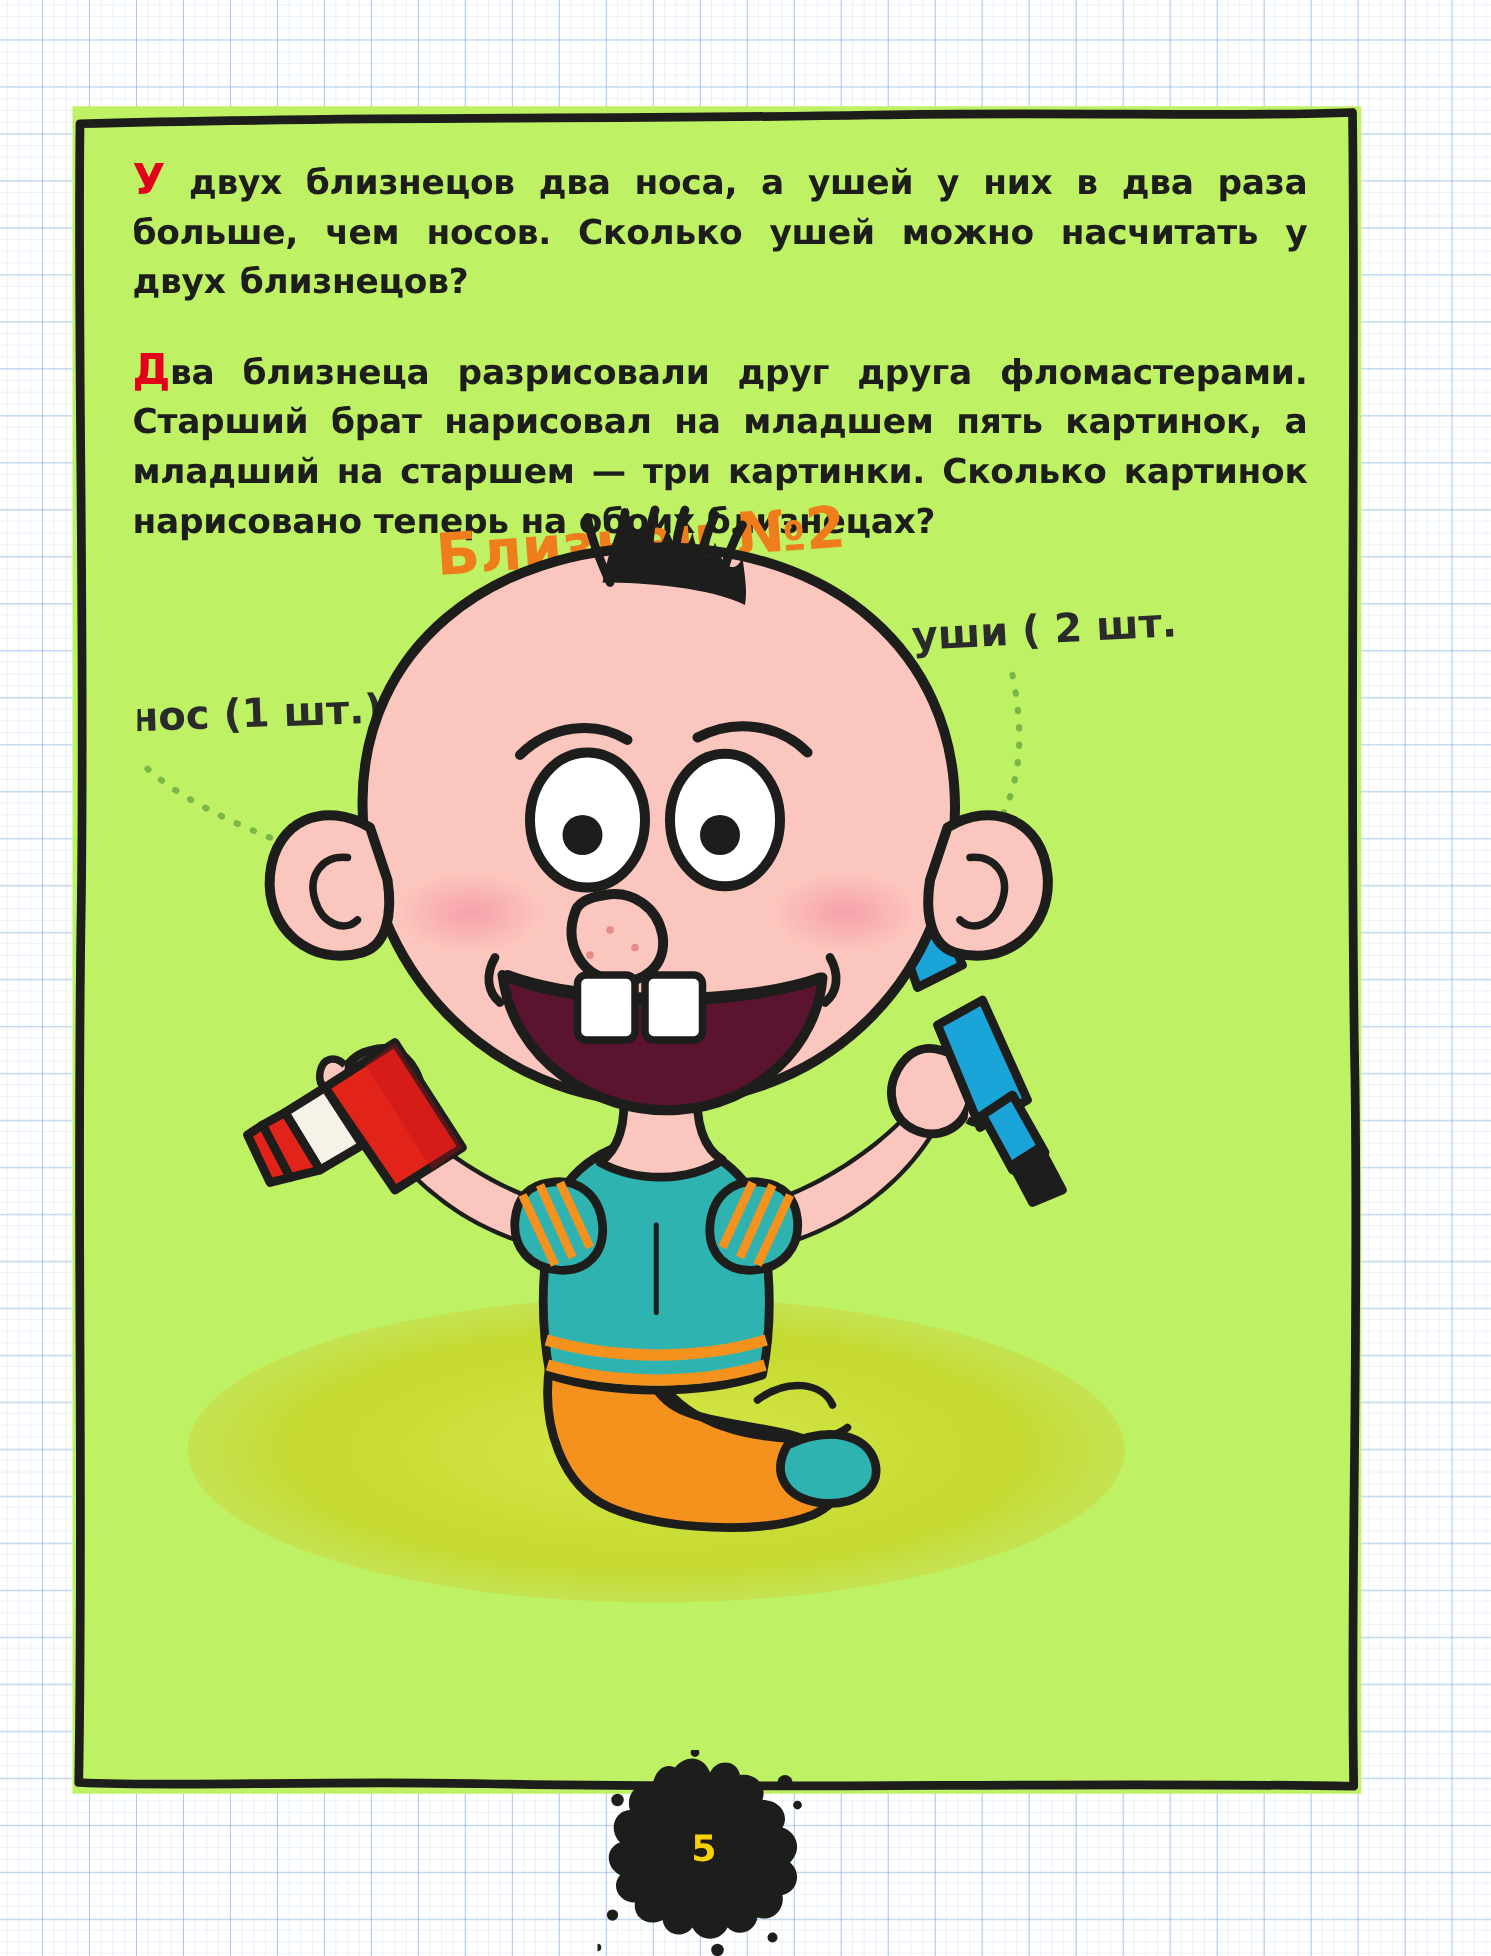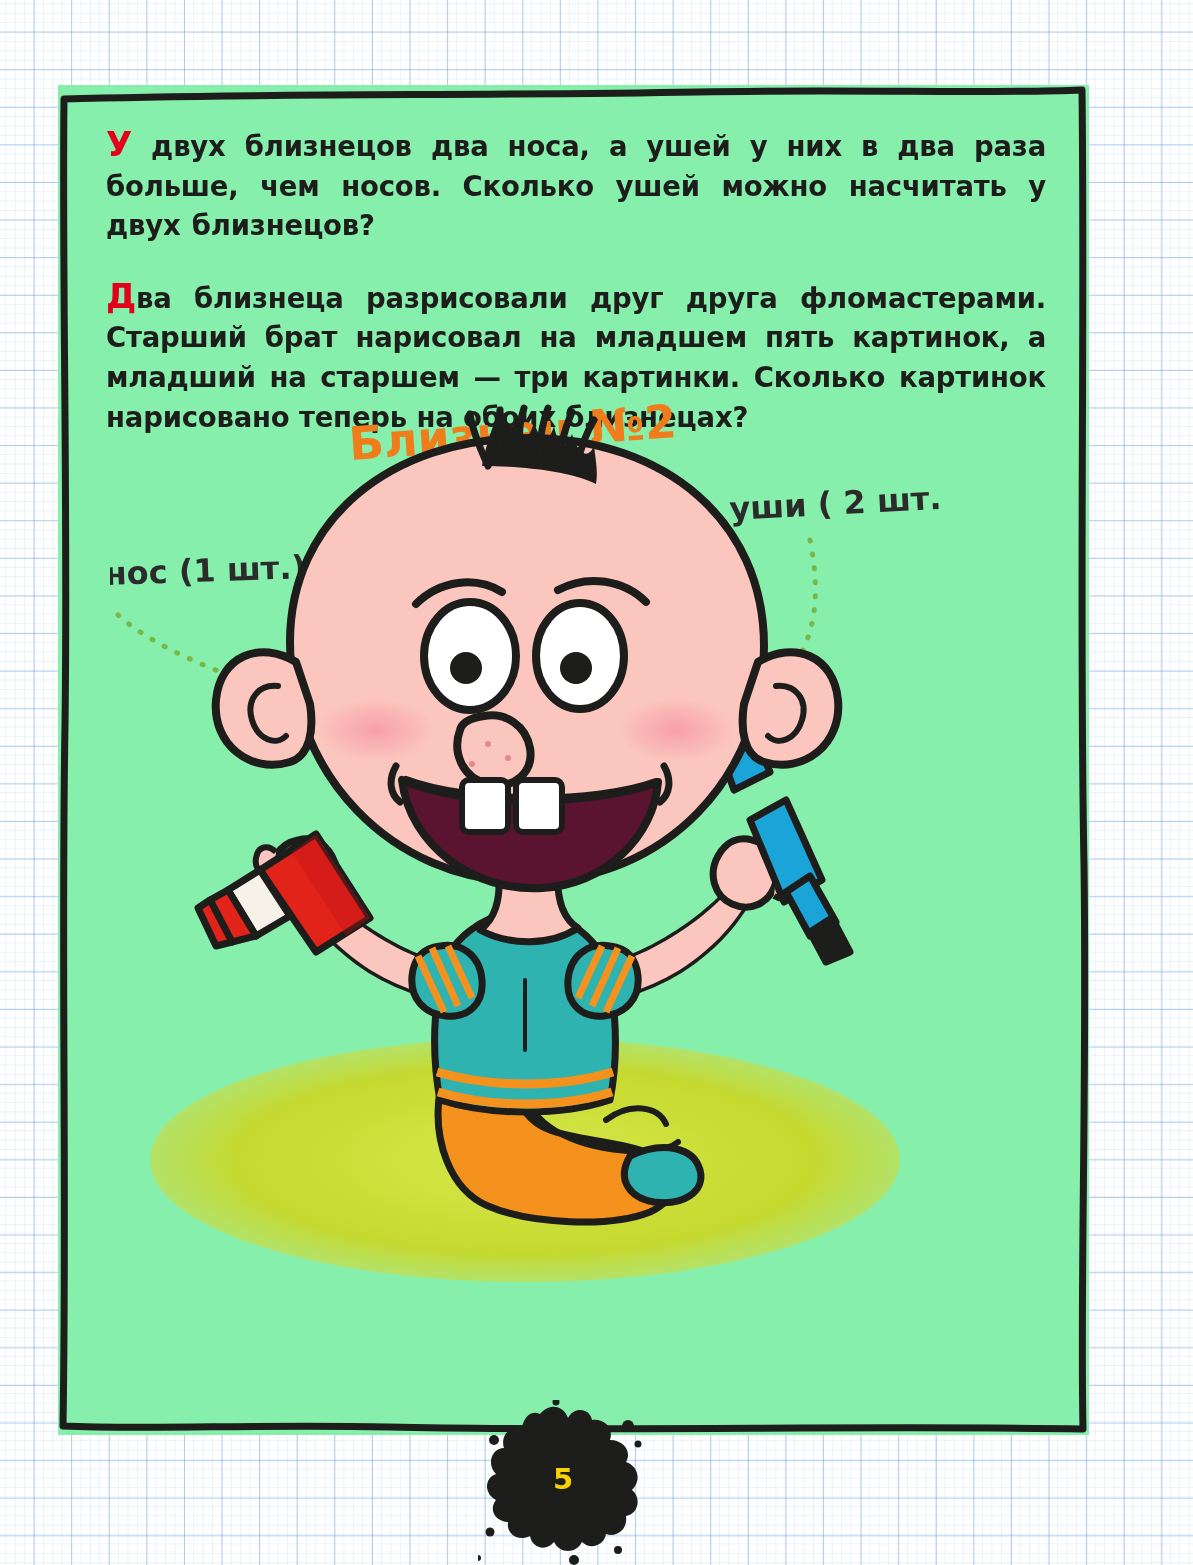--- a/index.html
+++ b/index.html
@@ -38,21 +38,21 @@
     opacity: .55;
   }
 
   
   .card {
     position: absolute;
     left: 58px;
     top: 85px;
     width: 1031px;
     height: 1350px;
-    background: #86efac;
+    background: #bef264;
     z-index: 2;
   }
   .card-border {
     position: absolute;
     inset: 0;
     pointer-events: none;
   }
 
   
   .text-block {

